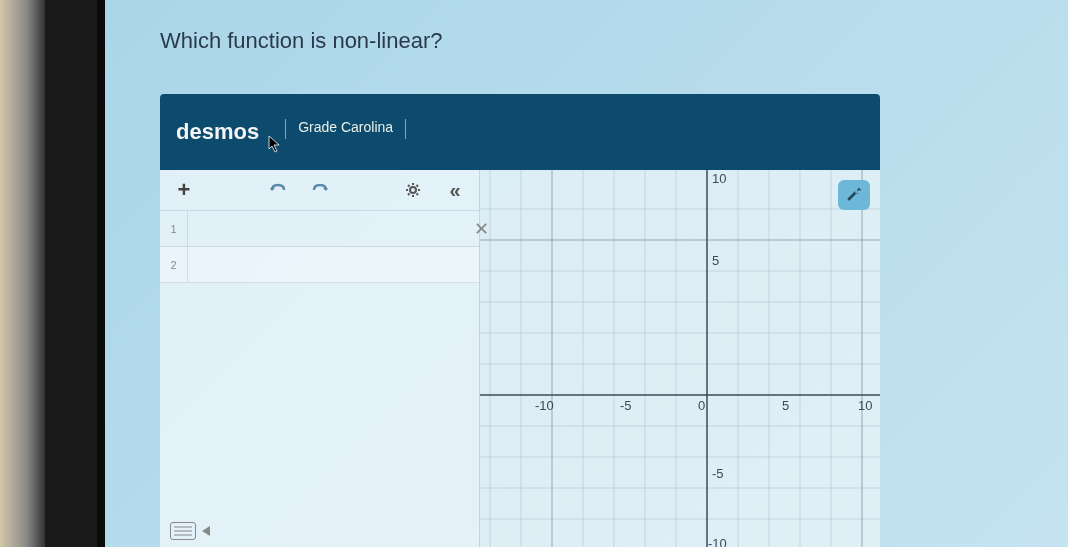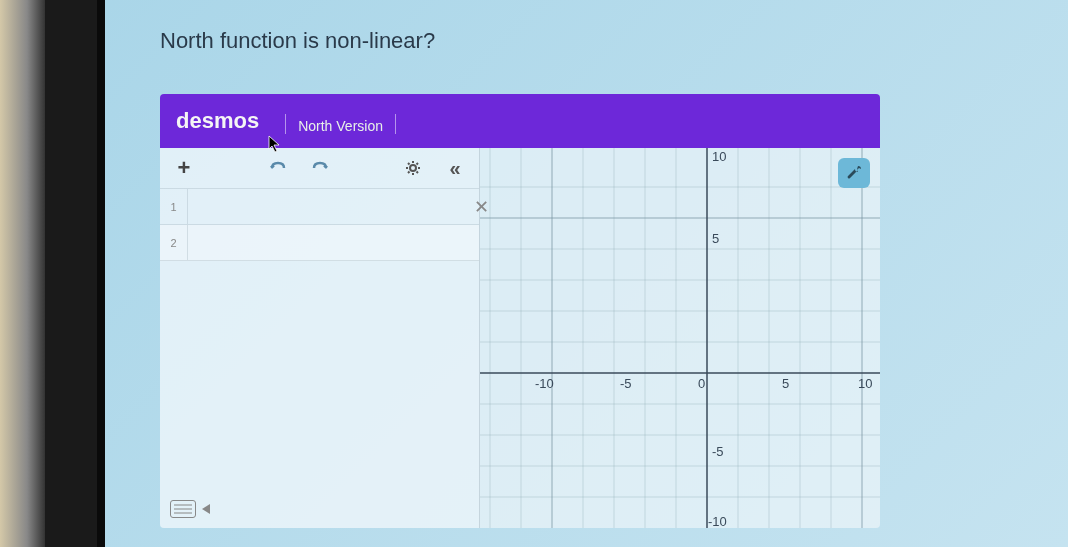--- a/index.html
+++ b/index.html
@@ -45,25 +45,25 @@
       color: #2a3a4a;
       margin: 8px 0 40px 0;
     }
     .desmos-container {
       width: 720px;
       background: rgba(255,255,255,0.15);
       border-radius: 4px;
       overflow: hidden;
     }
     .desmos-header {
-      background: #6d28d9;
+      background: #0c4a6e;
       color: #fff;
       display: flex;
-      align-items: flex-end;
-      padding: 14px 16px;
+      align-items: flex-start;
+      padding: 25px 16px;
       font-size: 15px;
     }
     .desmos-logo {
       font-size: 22px;
       font-weight: bold;
       margin-right: 14px;
       color: #f5f5f5;
     }
     .divider {
       width: 1px;
@@ -220,27 +220,27 @@
     }
   </style>
 </head>
 <body>
 
 <div class="bezel">
   <div class="bezel-edge"></div>
 </div>
 
 <div class="content">
-  <div class="question">North function is non-linear?</div>
+  <div class="question">Which function is non-linear?</div>
 
   <div class="desmos-container">
     <div class="desmos-header">
       <span class="desmos-logo">desmos</span>
       <span class="divider"></span>
-      <span class="header-link">North Version</span>
+      <span class="header-link">Grade Carolina</span>
       <span class="divider"></span>
     </div>
 
     <div class="desmos-body">
       <div class="sidebar">
         <div class="toolbar">
           <span class="toolbar-btn" style="font-size:22px;font-weight:bold;color:#444;">+</span>
           <span class="toolbar-spacer"></span>
           <span class="toolbar-btn">
             <svg width="18" height="14" viewBox="0 0 18 14">

